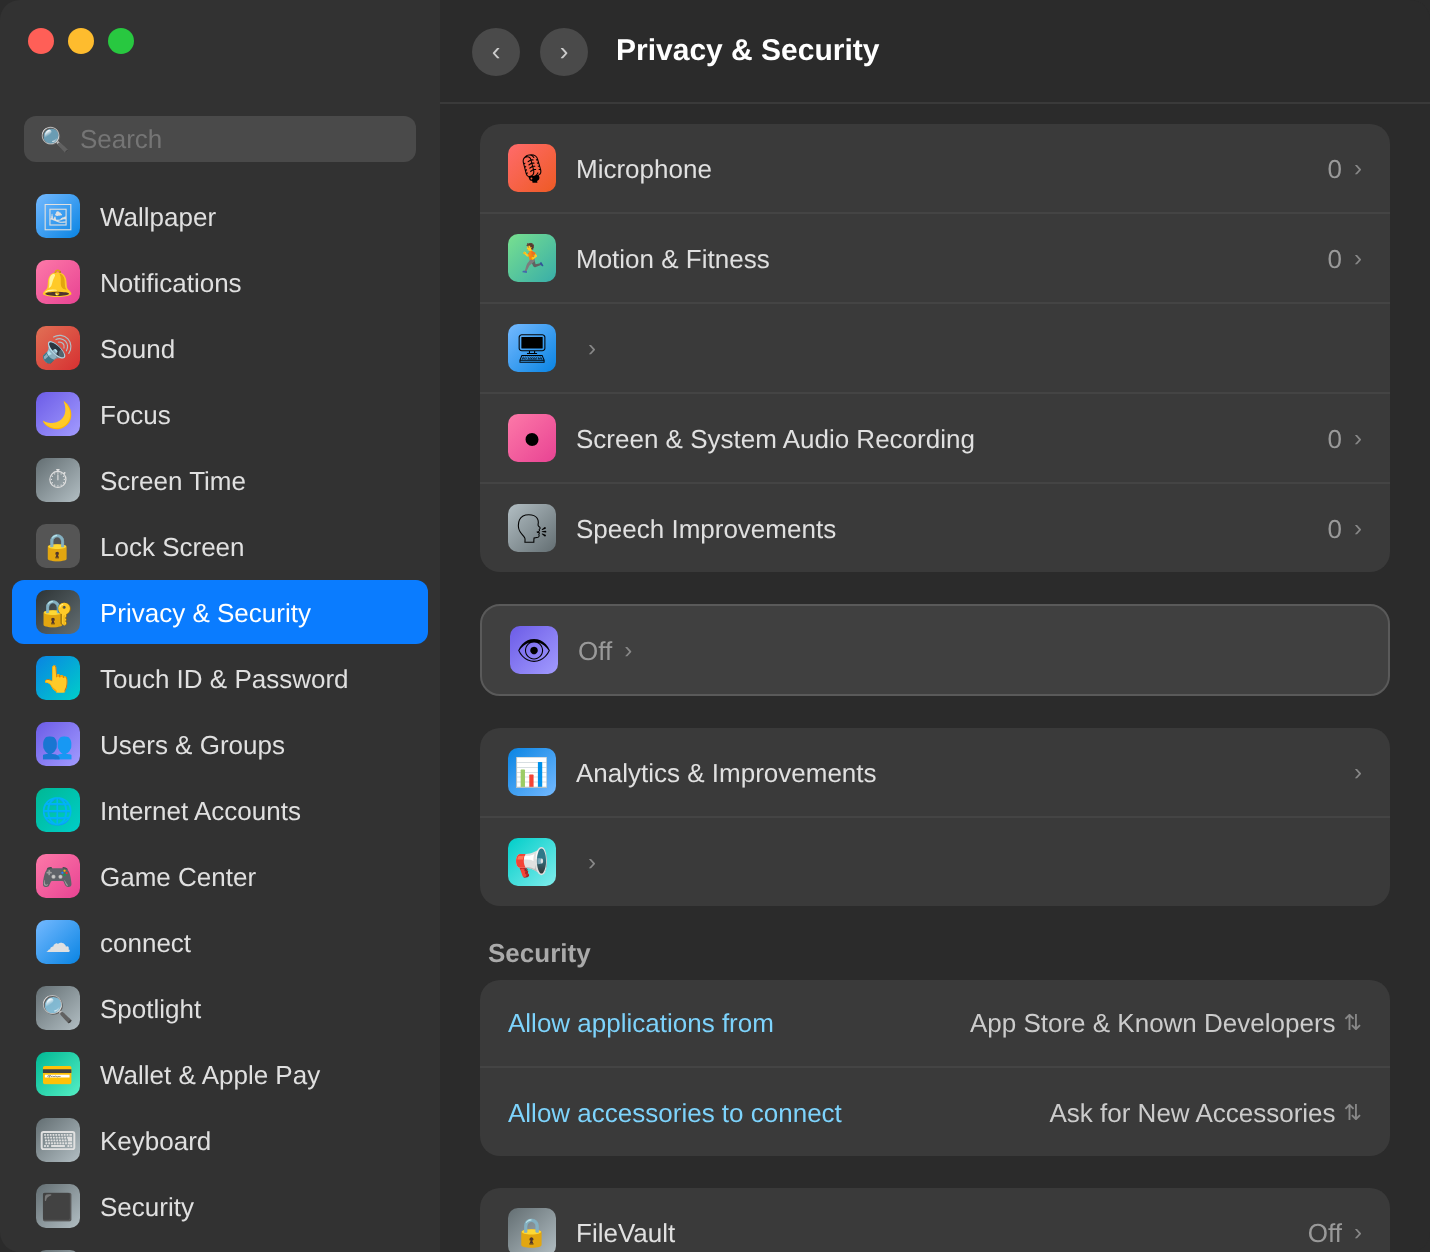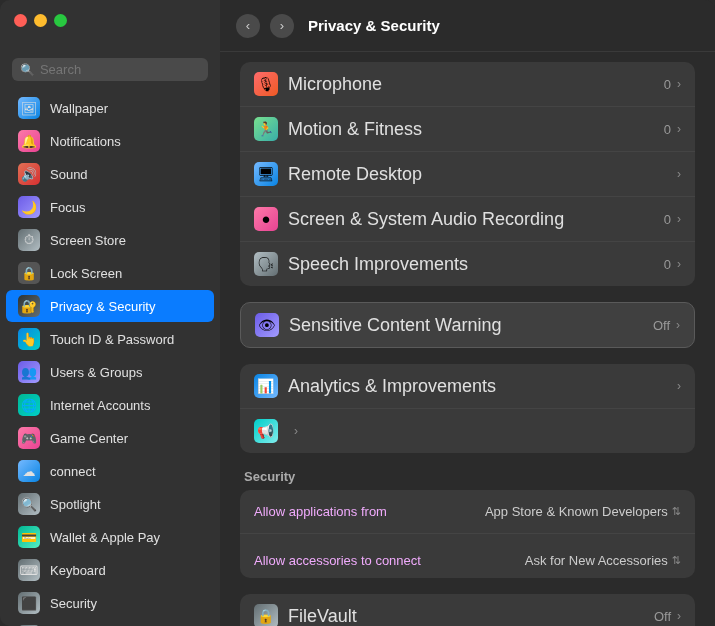--- a/index.html
+++ b/index.html
@@ -159,21 +159,21 @@
       border-radius: 5px;
       display: flex;
       align-items: center;
       justify-content: center;
       font-size: 14px;
       flex-shrink: 0;
       margin-right: 10px;
     }
     .row-label {
       flex: 1;
-      font-size: 18px;
+      font-size: 13px;
       color: #e0e0e0;
     }
     .row-value {
       font-size: 13px;
       color: #999;
       margin-right: 6px;
     }
     .chevron {
       color: #888;
       font-size: 12px;
@@ -195,25 +195,24 @@
 
     .security-row {
       display: flex;
       align-items: center;
       padding: 10px 14px;
       border-bottom: 1px solid #444;
       min-height: 44px;
     }
     .security-row:last-child {
       border-bottom: none;
-      align-items: flex-end;
     }
     .security-label {
       font-size: 13px;
-      color: #f0abfc;
+      color: #7dd3fc;
       flex: 1;
     }
     .security-value {
       font-size: 13px;
       color: #ccc;
       display: flex;
       align-items: center;
       gap: 4px;
     }
     .up-down {
@@ -283,21 +282,21 @@
       <div class="sidebar-item">
         <div class="sidebar-icon icon-sound">🔊</div>
         <span>Sound</span>
       </div>
       <div class="sidebar-item">
         <div class="sidebar-icon icon-focus">🌙</div>
         <span>Focus</span>
       </div>
       <div class="sidebar-item">
         <div class="sidebar-icon icon-screentime">⏱</div>
-        <span>Screen Store</span>
+        <span>Screen Time</span>
       </div>
       <div class="sidebar-item">
         <div class="sidebar-icon icon-lockscreen">🔒</div>
         <span>Lock Screen</span>
       </div>
       <div class="sidebar-item active">
         <div class="sidebar-icon icon-privacy">🔐</div>
         <span>Privacy &amp; Security</span>
       </div>
       <div class="sidebar-item">
@@ -359,42 +358,40 @@
     <span class="chevron">›</span>
   </div>
         <div class="list-row">
     <div class="row-icon icon-fitness">🏃</div>
     <span class="row-label">Motion &amp; Fitness</span>
     <span class="row-value">0</span>
     <span class="chevron">›</span>
   </div>
         <div class="list-row">
     <div class="row-icon icon-desktop">🖥</div>
-    <span class="row-label">Remote Desktop</span>
     <span class="row-value"></span>
     <span class="chevron">›</span>
   </div>
         <div class="list-row">
     <div class="row-icon icon-screen-record">⏺</div>
     <span class="row-label">Screen &amp; System Audio Recording</span>
     <span class="row-value">0</span>
     <span class="chevron">›</span>
   </div>
         <div class="list-row">
     <div class="row-icon icon-speech">🗣</div>
     <span class="row-label">Speech Improvements</span>
     <span class="row-value">0</span>
     <span class="chevron">›</span>
   </div>
       </div>
 
     <div class="list-section selected-row" style="border: 1.5px solid #666; border-radius: 10px;">
       <div class="list-row">
         <div class="row-icon icon-sensitive">👁</div>
-        <span class="row-label">Sensitive Content Warning</span>
         <span class="row-value">Off</span>
         <span class="chevron">›</span>
       </div>
     </div>
 
     <div class="list-section" id="other-rows-container">
         <div class="list-row">
     <div class="row-icon icon-analytics">📊</div>
     <span class="row-label">Analytics &amp; Improvements</span>
     <span class="row-value"></span>

